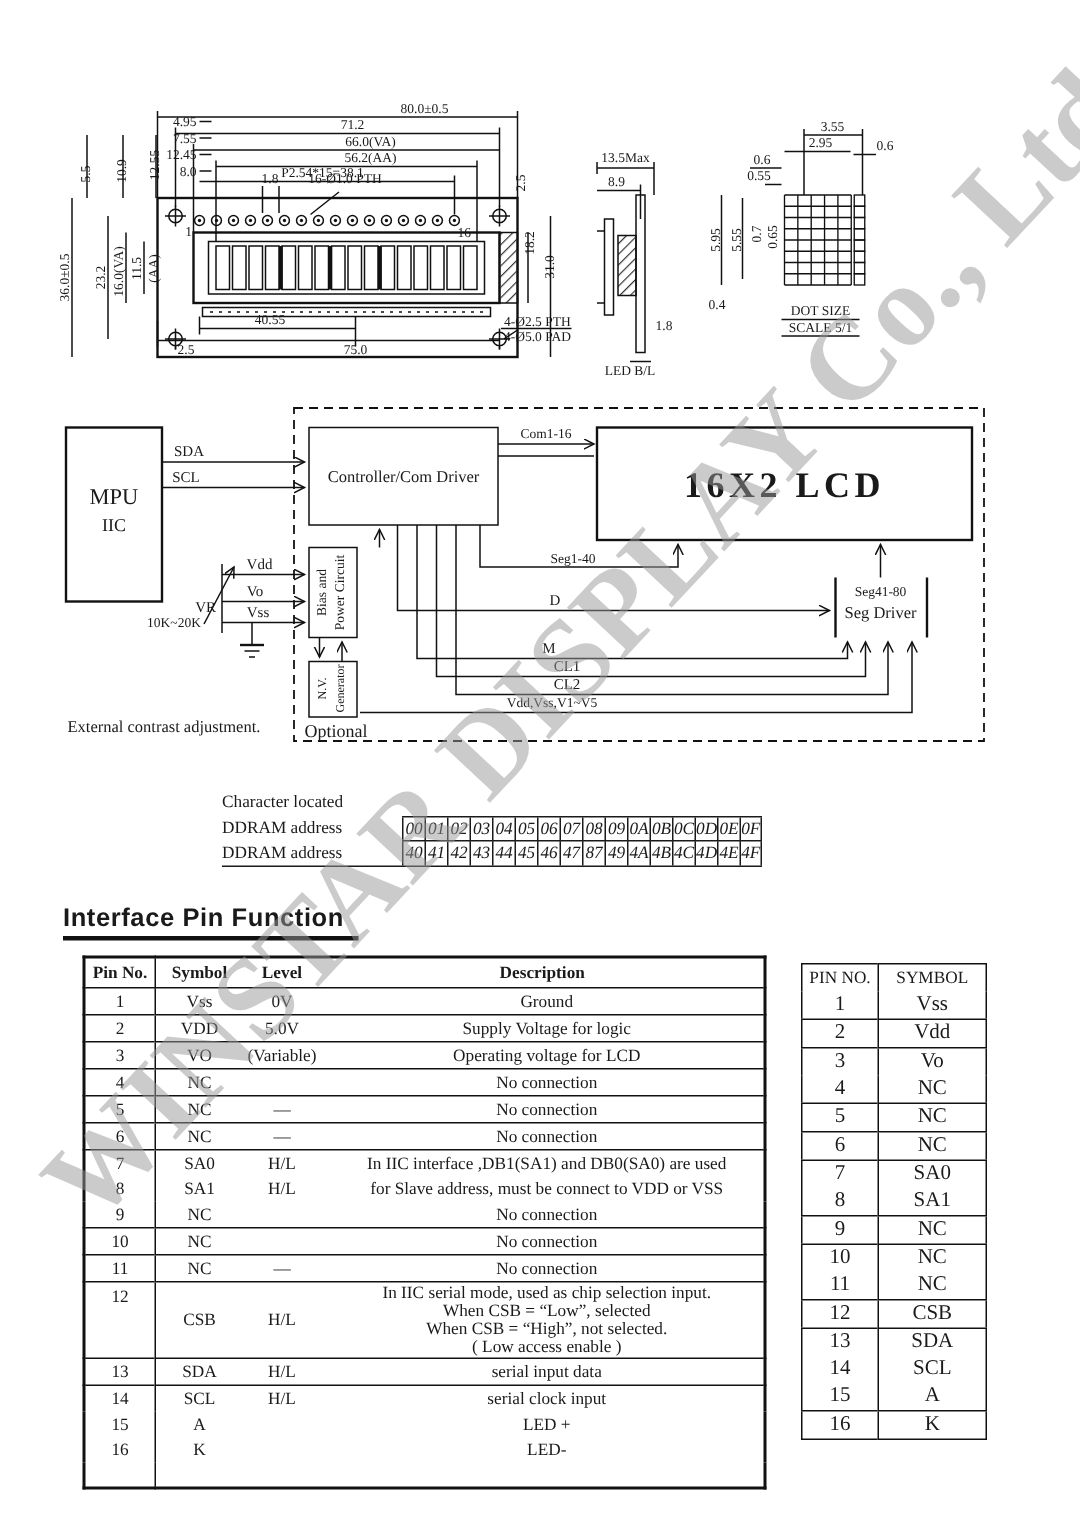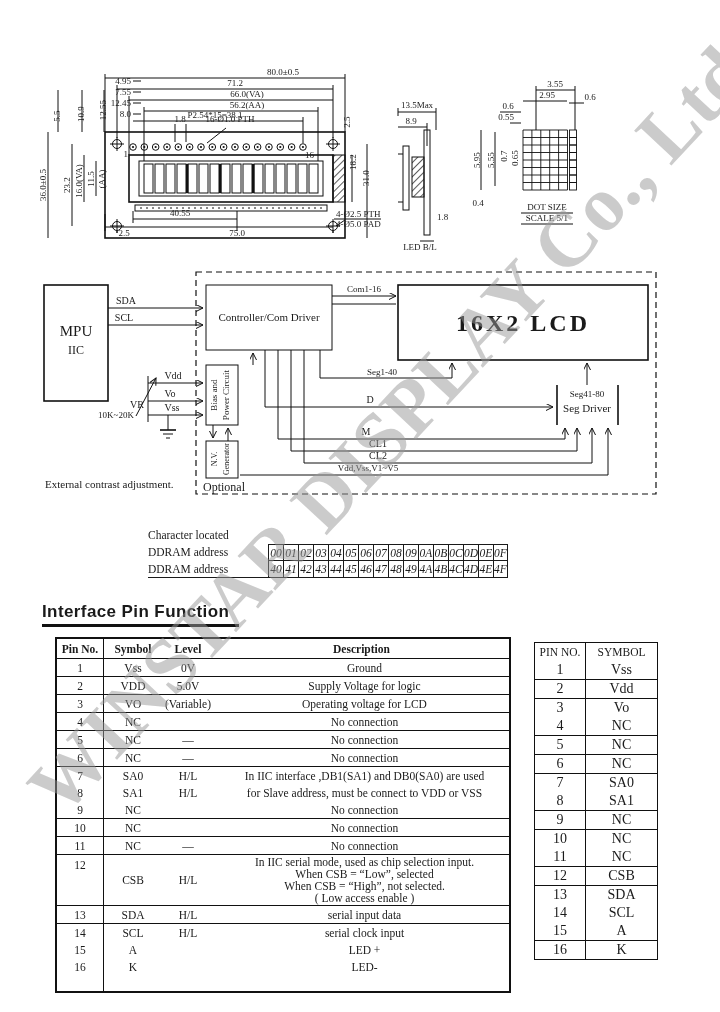--- a/index.html
+++ b/index.html
@@ -384,21 +384,21 @@
   <div class="ddram">
     <div class="drow r1">
       <span class="dlabel">Character located</span>
     </div>
     <div class="drow r2">
       <span class="dlabel">DDRAM address</span>
       <span class="dcells"><span>00</span><span>01</span><span>02</span><span>03</span><span>04</span><span>05</span><span>06</span><span>07</span><span>08</span><span>09</span><span>0A</span><span>0B</span><span>0C</span><span>0D</span><span>0E</span><span>0F</span></span>
     </div>
     <div class="drow r3">
       <span class="dlabel">DDRAM address</span>
-      <span class="dcells"><span>40</span><span>41</span><span>42</span><span>43</span><span>44</span><span>45</span><span>46</span><span>47</span><span>48</span><span>49</span><span>4A</span><span>4B</span><span>4C</span><span>4D</span><span>4E</span><span>4F</span></span>
+      <span class="dcells"><span>40</span><span>41</span><span>42</span><span>43</span><span>44</span><span>45</span><span>46</span><span>47</span><span>87</span><span>49</span><span>4A</span><span>4B</span><span>4C</span><span>4D</span><span>4E</span><span>4F</span></span>
     </div>
   </div>
 
   <div class="title2">Interface Pin Function</div>
 
   <table class="pintable">
     <thead>
       <tr>
         <th class="c1">Pin No.</th>
         <th class="csym">Symbol</th>

